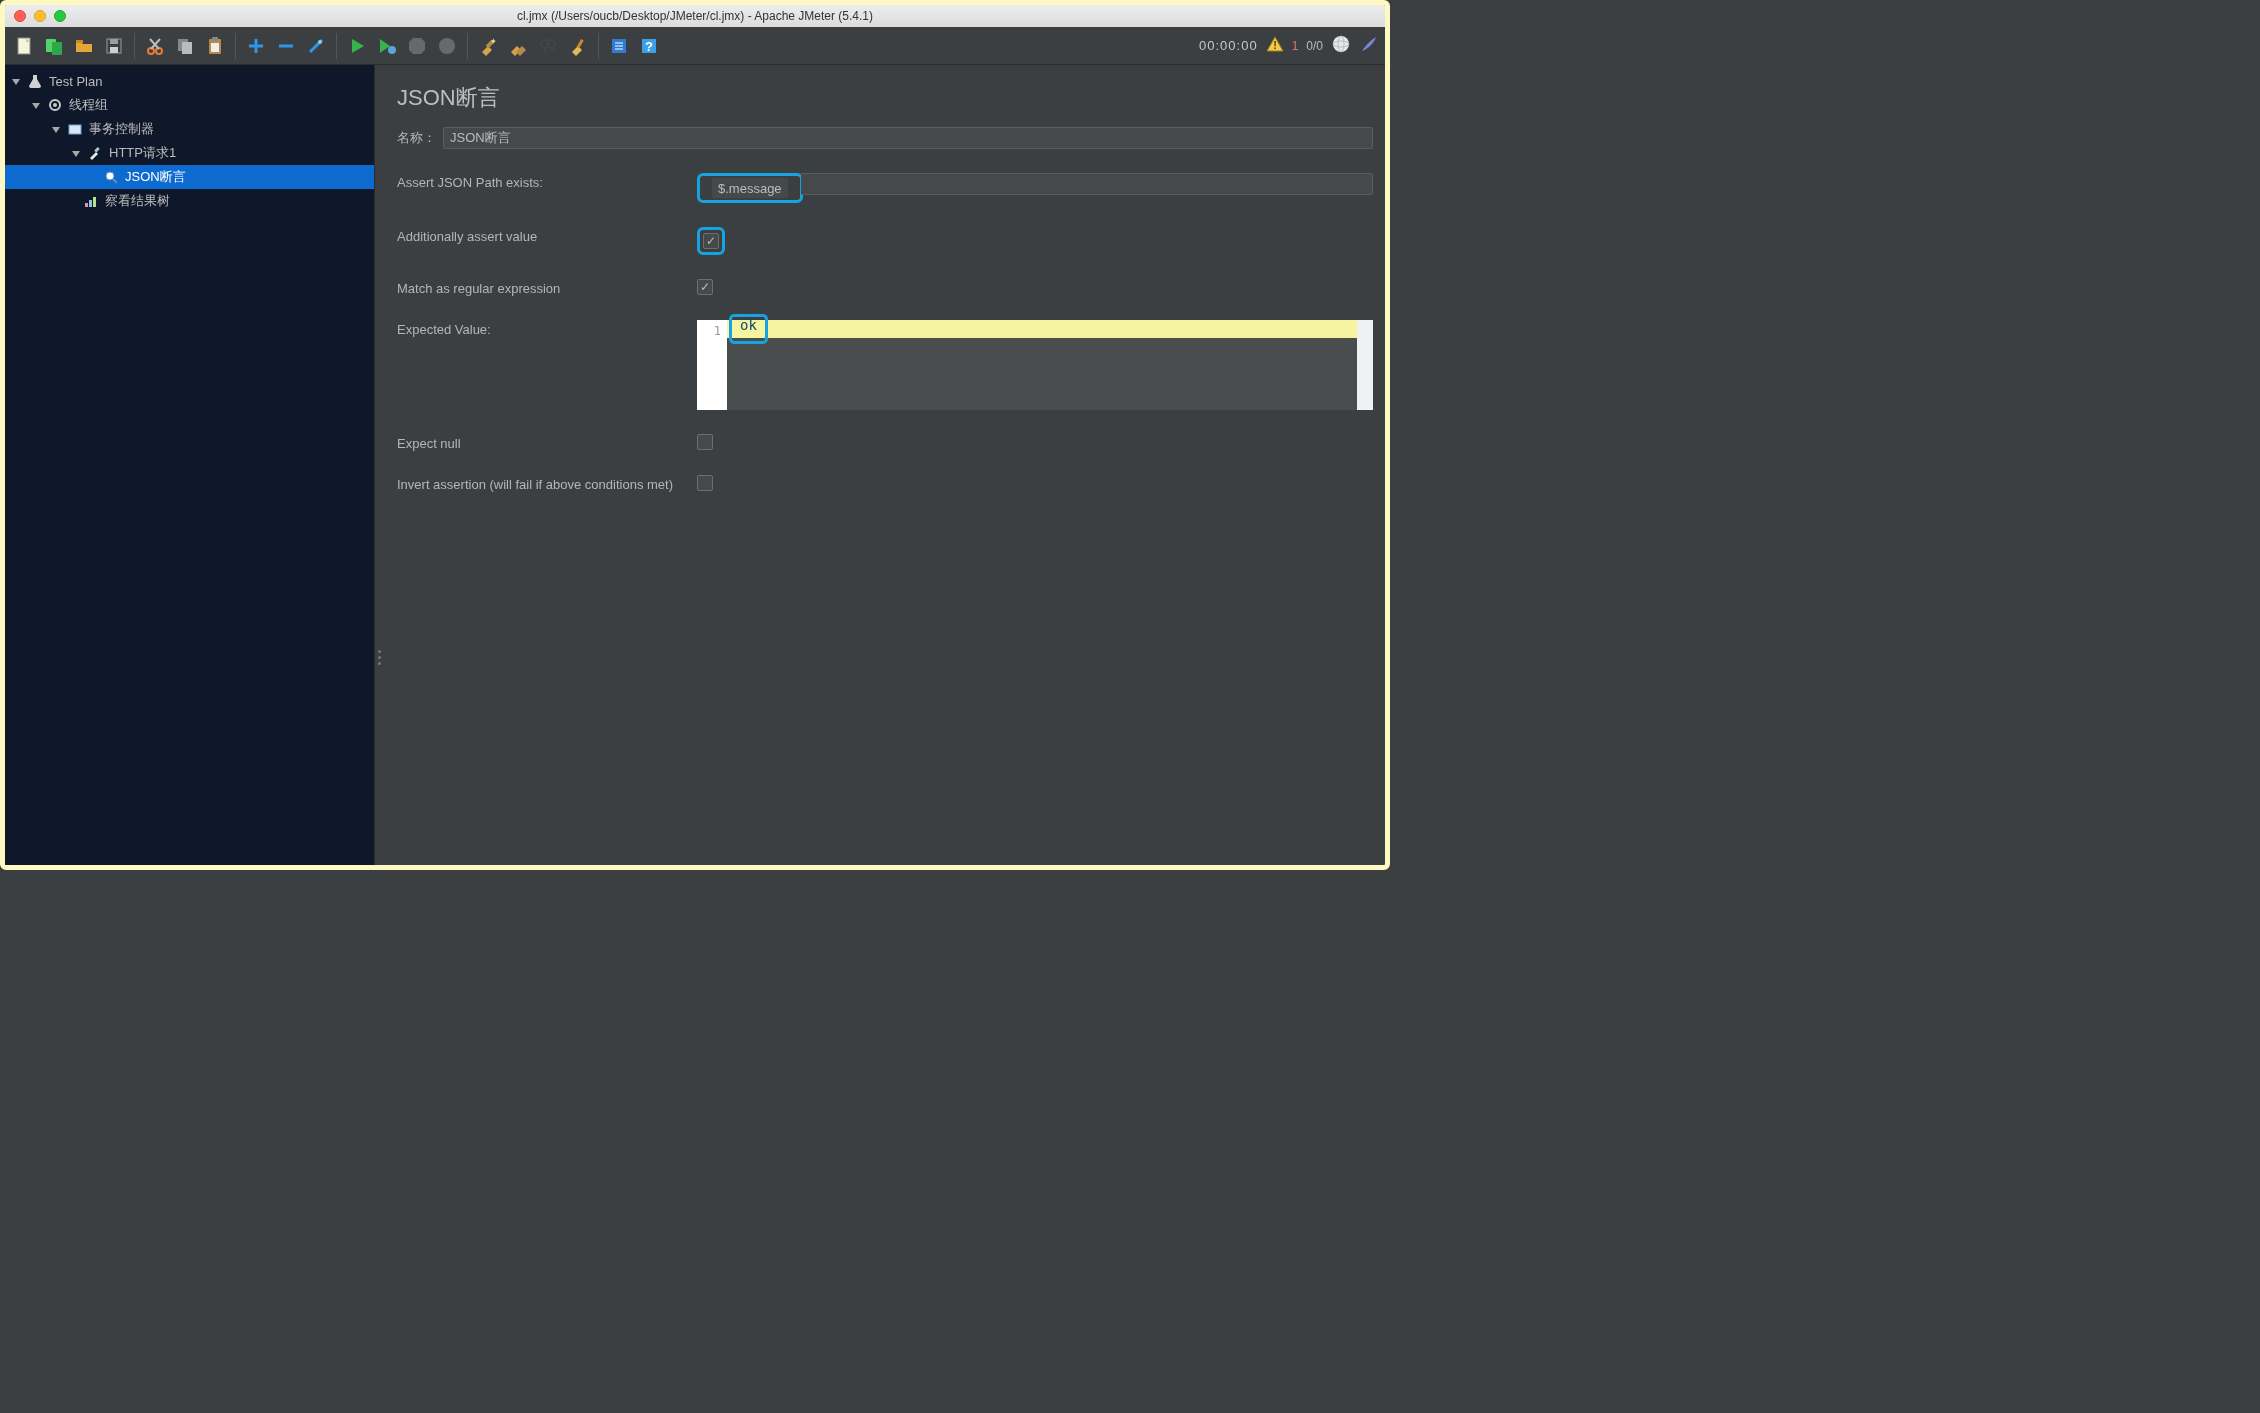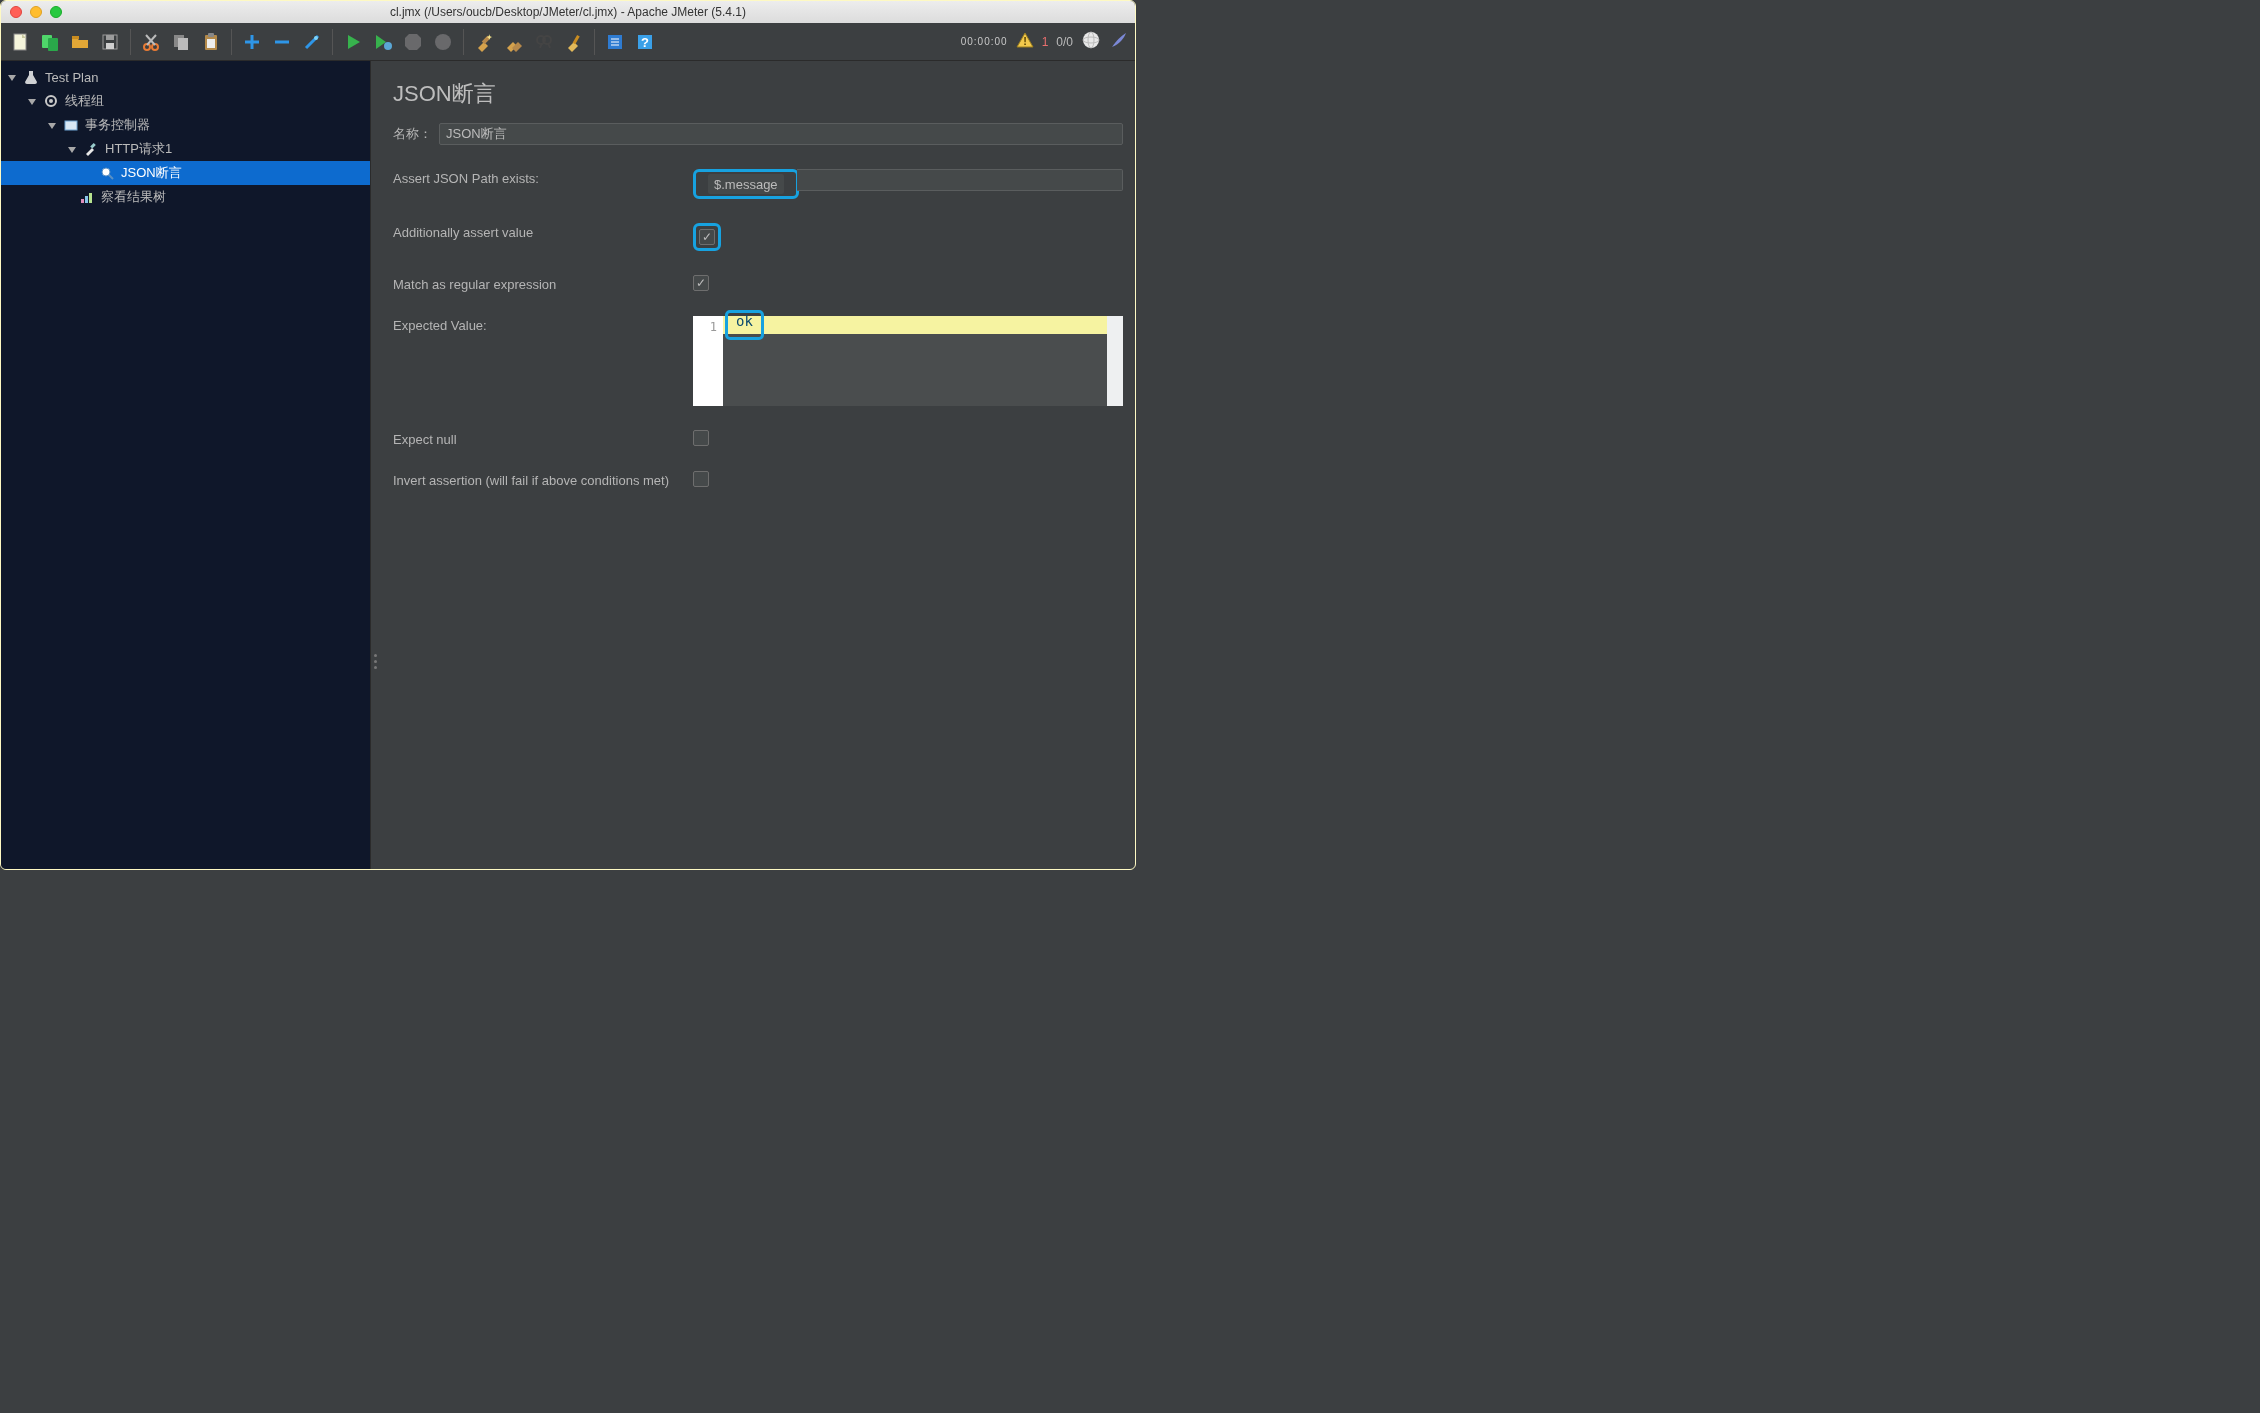--- a/index.html
+++ b/index.html
@@ -1,31 +1,31 @@
 <!DOCTYPE html>
 <html><head>
 <meta charset="utf-8">
 <style>
   html,body{margin:0;padding:0;height:100%;background:#3c3f41;color:#bbbbbb;font-family:"Helvetica Neue",Arial,sans-serif;font-size:13px;}
   *{box-sizing:border-box;}
-  .window{width:1136px;height:870px;background:#3c3f41;position:relative;border:1px solid #fef9c3;border-radius:6px;overflow:hidden;}
+  .window{width:1390px;height:870px;background:#3c3f41;position:relative;border:5px solid #fef9c3;border-radius:6px;overflow:hidden;}
   
   .titlebar{height:22px;background:linear-gradient(#ededed,#dcdcdc);display:flex;align-items:center;position:relative;}
   .traffic{display:flex;gap:8px;position:absolute;left:9px;top:5px;}
   .dot{width:12px;height:12px;border-radius:50%;}
   .dot.red{background:#ff5f57;border:1px solid #e0443e;}
   .dot.yellow{background:#ffbd2e;border:1px solid #dea123;}
   .dot.green{background:#28c940;border:1px solid #1aab29;}
   .titlebar-title{flex:1;text-align:center;color:#333;font-size:12px;}
   
   .toolbar{height:38px;background:#3c3f41;display:flex;align-items:center;padding:0 6px;gap:4px;border-bottom:1px solid #2b2b2b;}
   .toolbar .sep{width:1px;height:26px;background:#555;margin:0 3px;}
   .tbtn{width:26px;height:26px;display:flex;align-items:center;justify-content:center;cursor:pointer;}
   .toolbar-right{margin-left:auto;display:flex;align-items:center;gap:8px;}
-  .timer{color:#c8c8c8;font-size:10px;letter-spacing:1px;margin-left:34px;}
+  .timer{color:#c8c8c8;font-size:13px;letter-spacing:1px;margin-left:34px;}
   .warn-count{color:#e86e6e;font-size:12px;}
   .ratio{color:#bbb;font-size:12px;}
   
   .body{display:flex;height:calc(100% - 60px);}
   .tree{width:370px;background:#0f172a;border-right:1px solid #2b2b2b;padding-top:4px;overflow:auto;}
   .tree-row{display:flex;align-items:center;height:24px;color:#bbb;cursor:default;}
   .tree-row.selected{background:#0d6bcf;color:#fff;}
   .tree-toggle{width:12px;height:12px;display:inline-block;margin-right:4px;}
   .spacer{display:inline-block;}
   .tree-icon{width:16px;height:16px;display:inline-flex;align-items:center;justify-content:center;margin-right:6px;}

